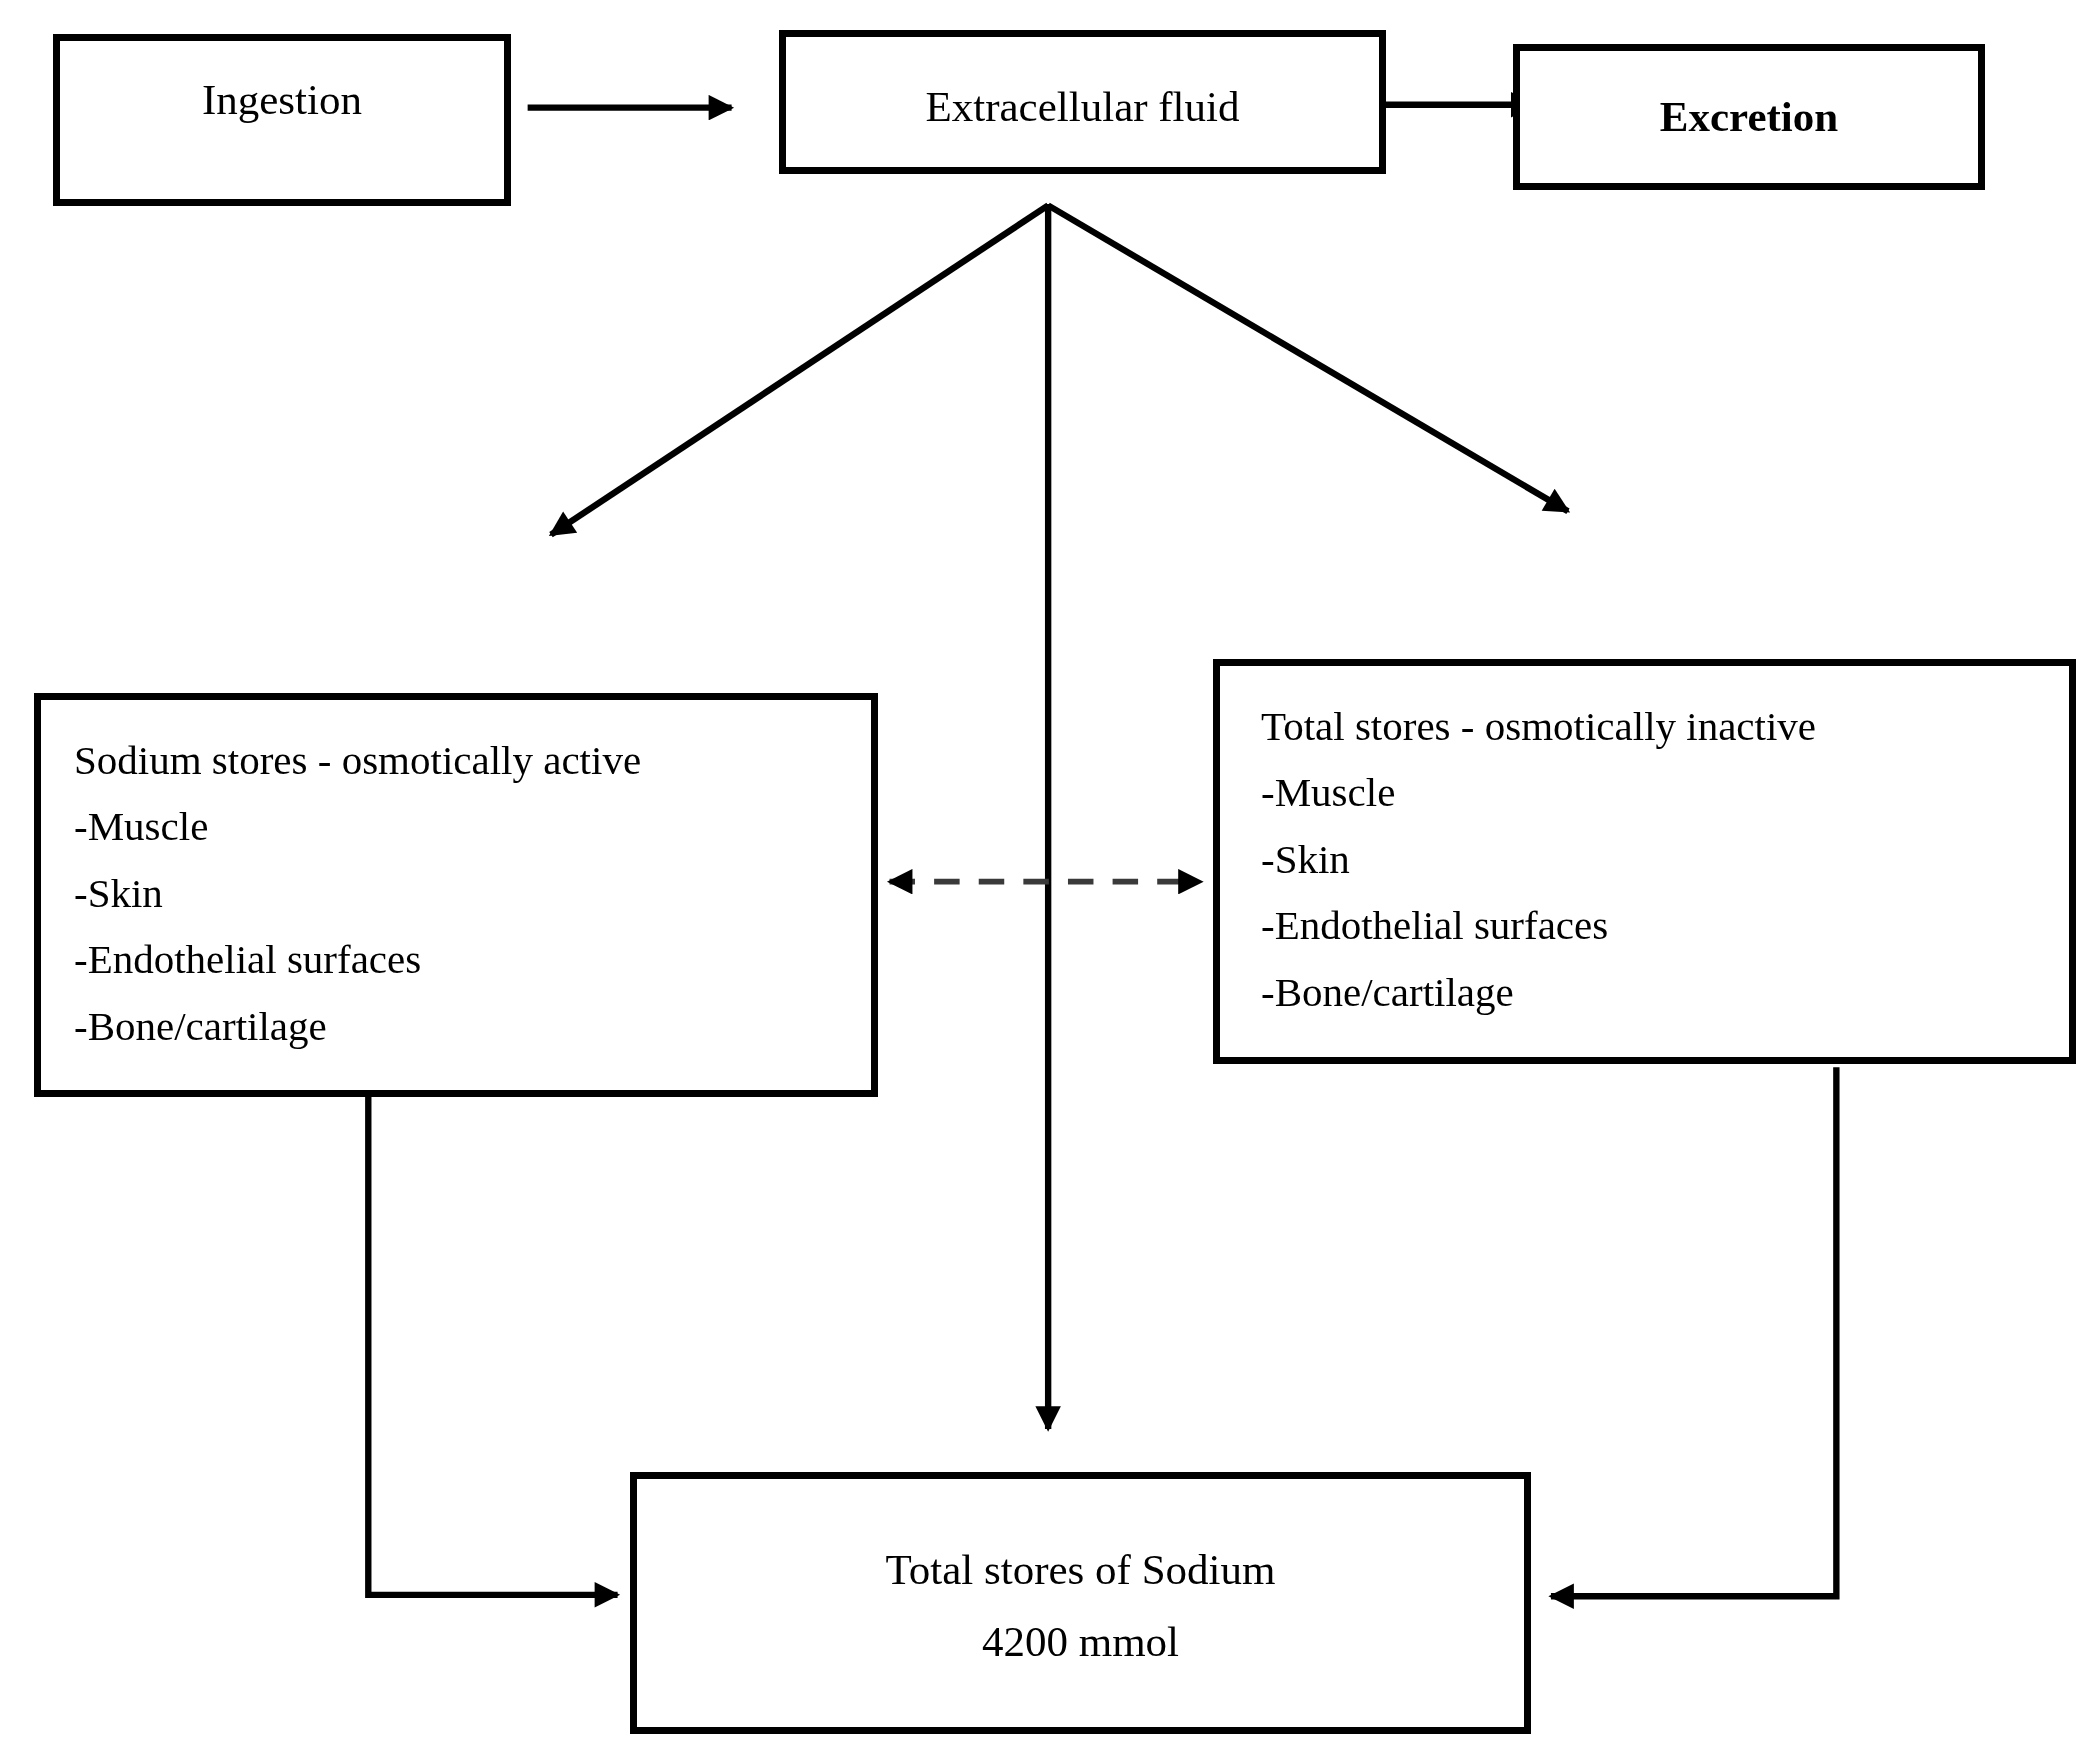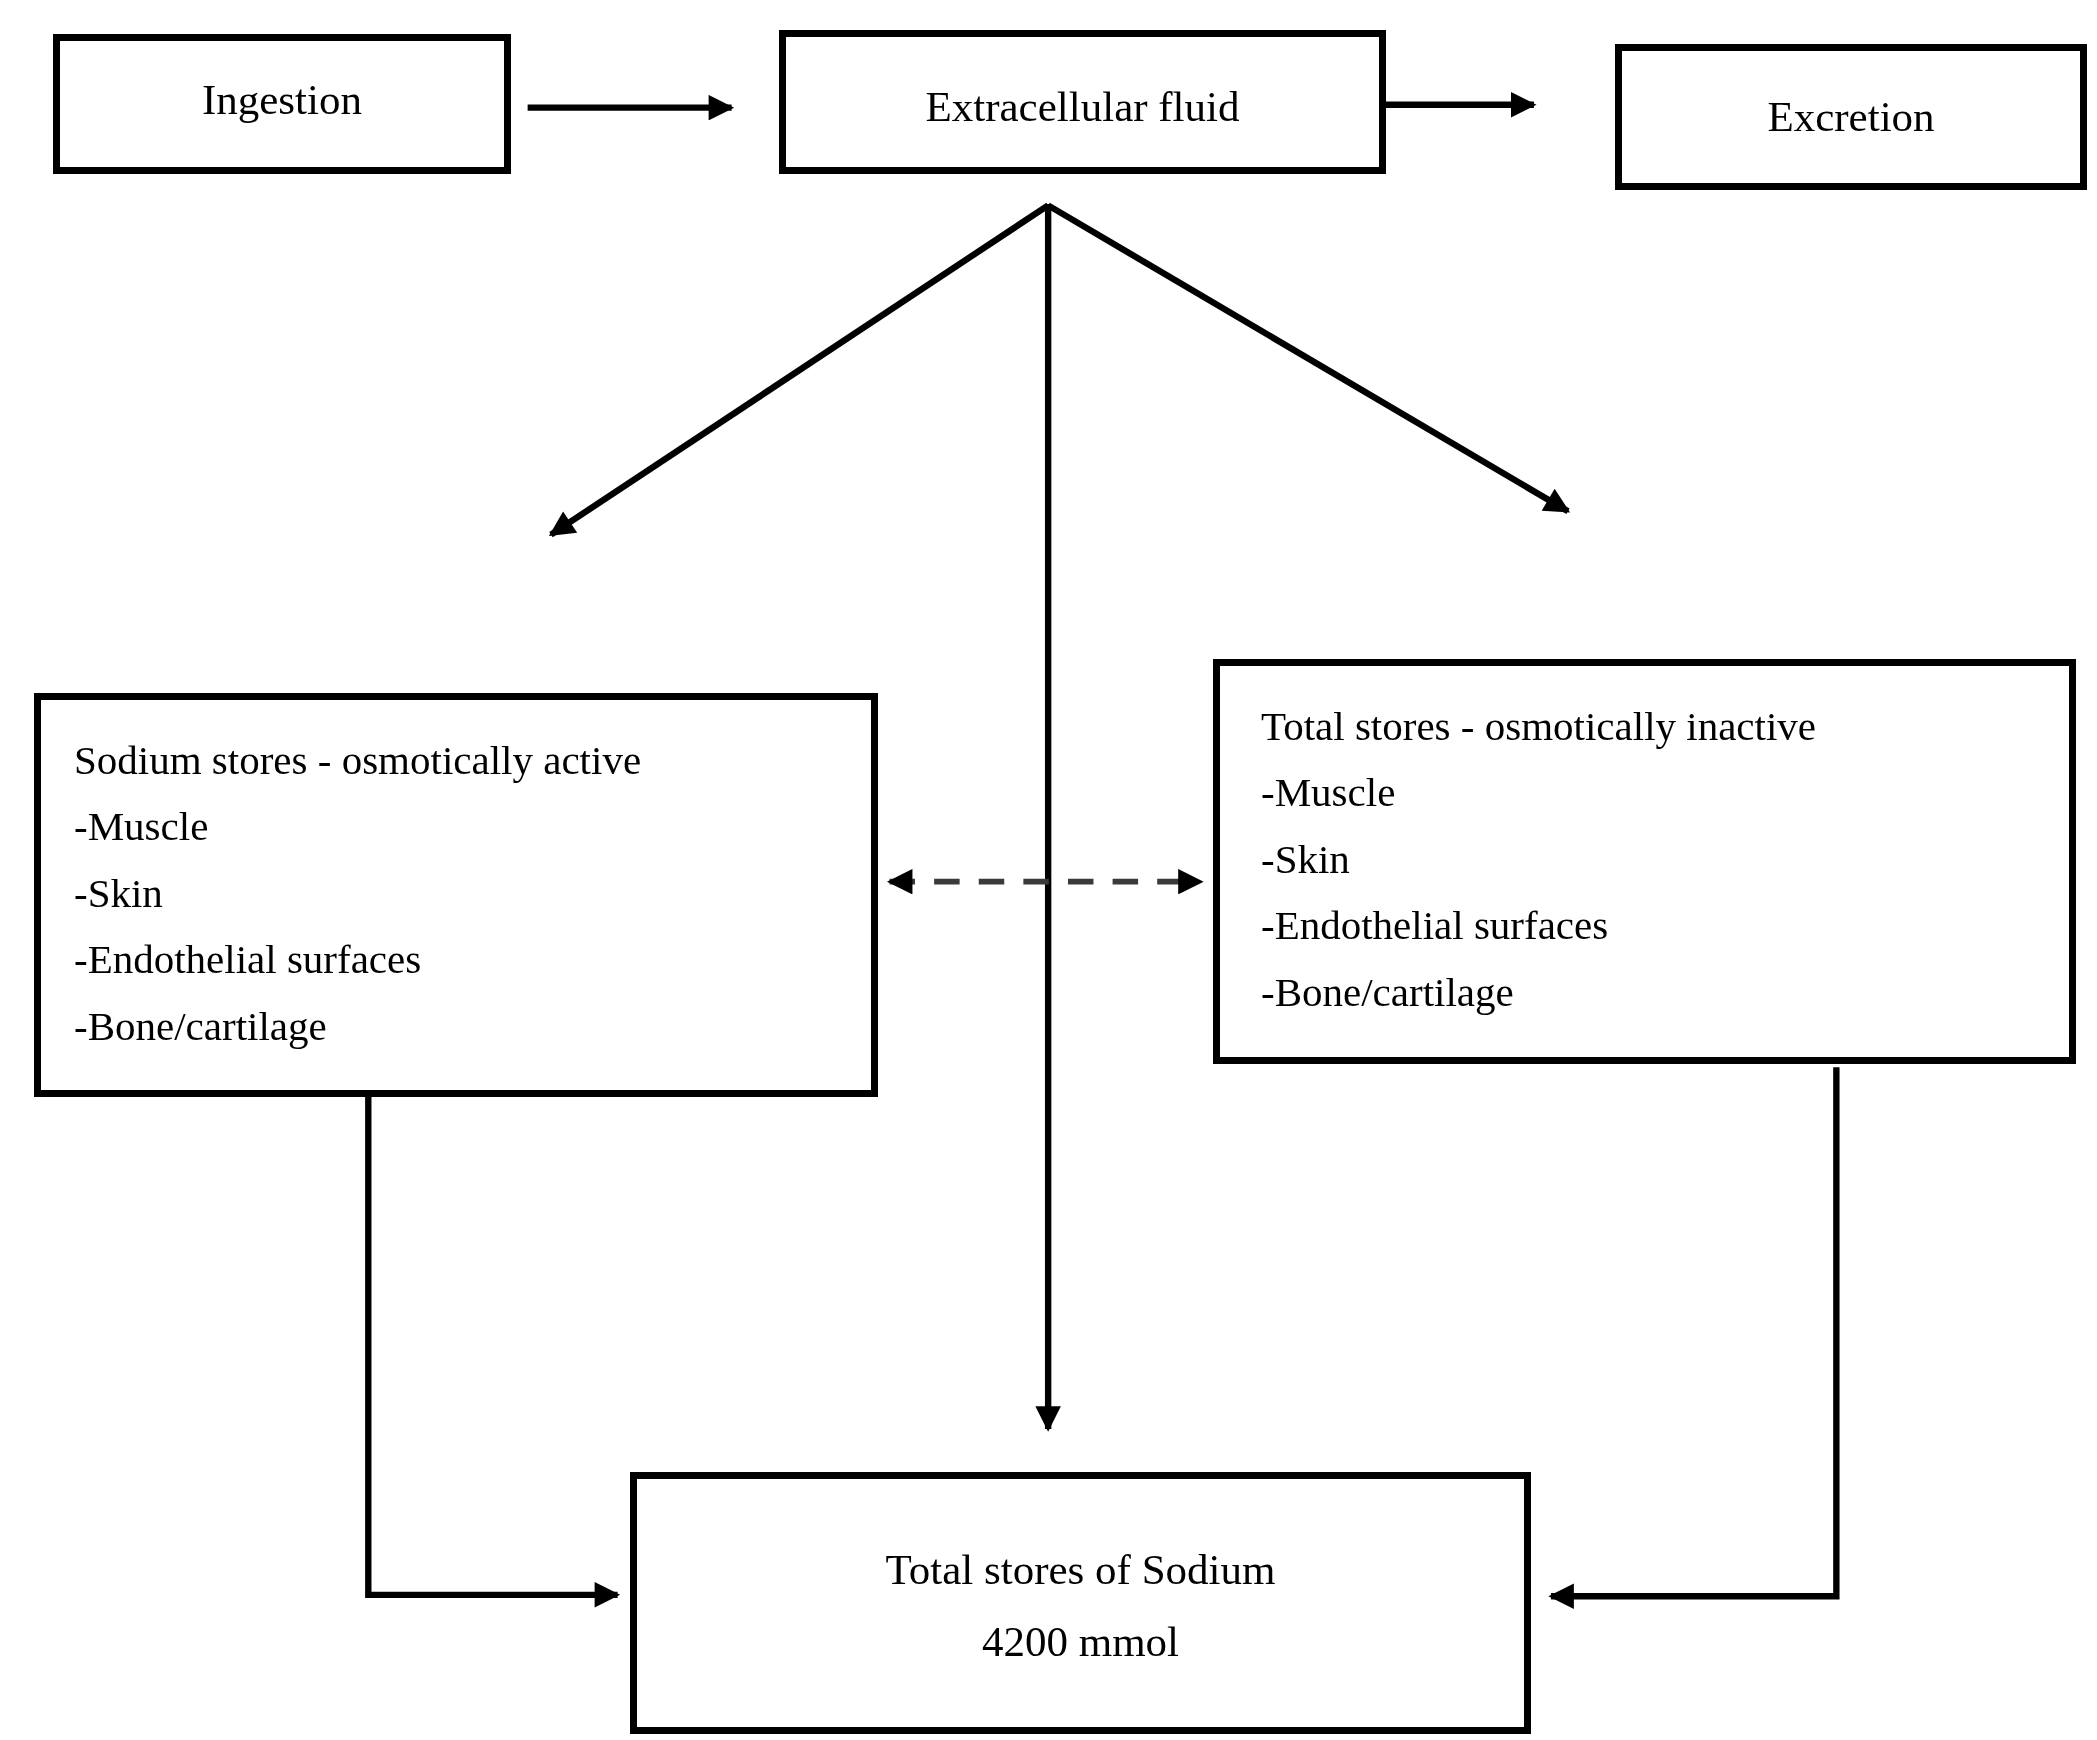--- a/index.html
+++ b/index.html
@@ -54,29 +54,29 @@
 
     <line x1="1480" y1="288" x2="1480" y2="2018" stroke="#000000" stroke-width="9" marker-end="url(#ah)"></line>
 
     <line x1="1256" y1="1245" x2="1696" y2="1245" stroke="#3a3a3a" stroke-width="8" stroke-dasharray="36 27" marker-start="url(#ah)" marker-end="url(#ah)"></line>
 
     <path d="M520 1510 L520 2252 L872 2252" fill="none" stroke="#000000" stroke-width="9" marker-end="url(#ah)"></path>
 
     <path d="M2593 1507 L2593 2254 L2190 2254" fill="none" stroke="#000000" stroke-width="9" marker-end="url(#ah)"></path>
   </svg>
 
-  <div class="box label-box" style="left:53px;top:34px;width:458px;height:140px;padding-top:37px;">
+  <div class="box label-box" style="left:53px;top:34px;width:458px;height:172px;padding-top:37px;">
     <span>Ingestion</span>
   </div>
 
   <div class="box label-box" style="left:779px;top:30px;width:607px;height:144px;padding-top:48px;">
     <span>Extracellular fluid</span>
   </div>
 
-  <div class="box label-box" style="left:1615px;top:44px;width:472px;height:146px;padding-top:44px;">
+  <div class="box label-box" style="left:1513px;top:44px;width:472px;height:146px;padding-top:44px;font-weight:bold;">
     <span>Excretion</span>
   </div>
 
   <div class="box store-box" style="left:34px;top:662px;width:844px;height:404px;padding:27px 7px 0 33px;margin-top:31px;">
     <div class="store-line">Sodium stores - osmotically active</div>
     <div class="store-line">-Muscle</div>
     <div class="store-line">-Skin</div>
     <div class="store-line">-Endothelial surfaces</div>
     <div class="store-line">-Bone/cartilage</div>
   </div>

